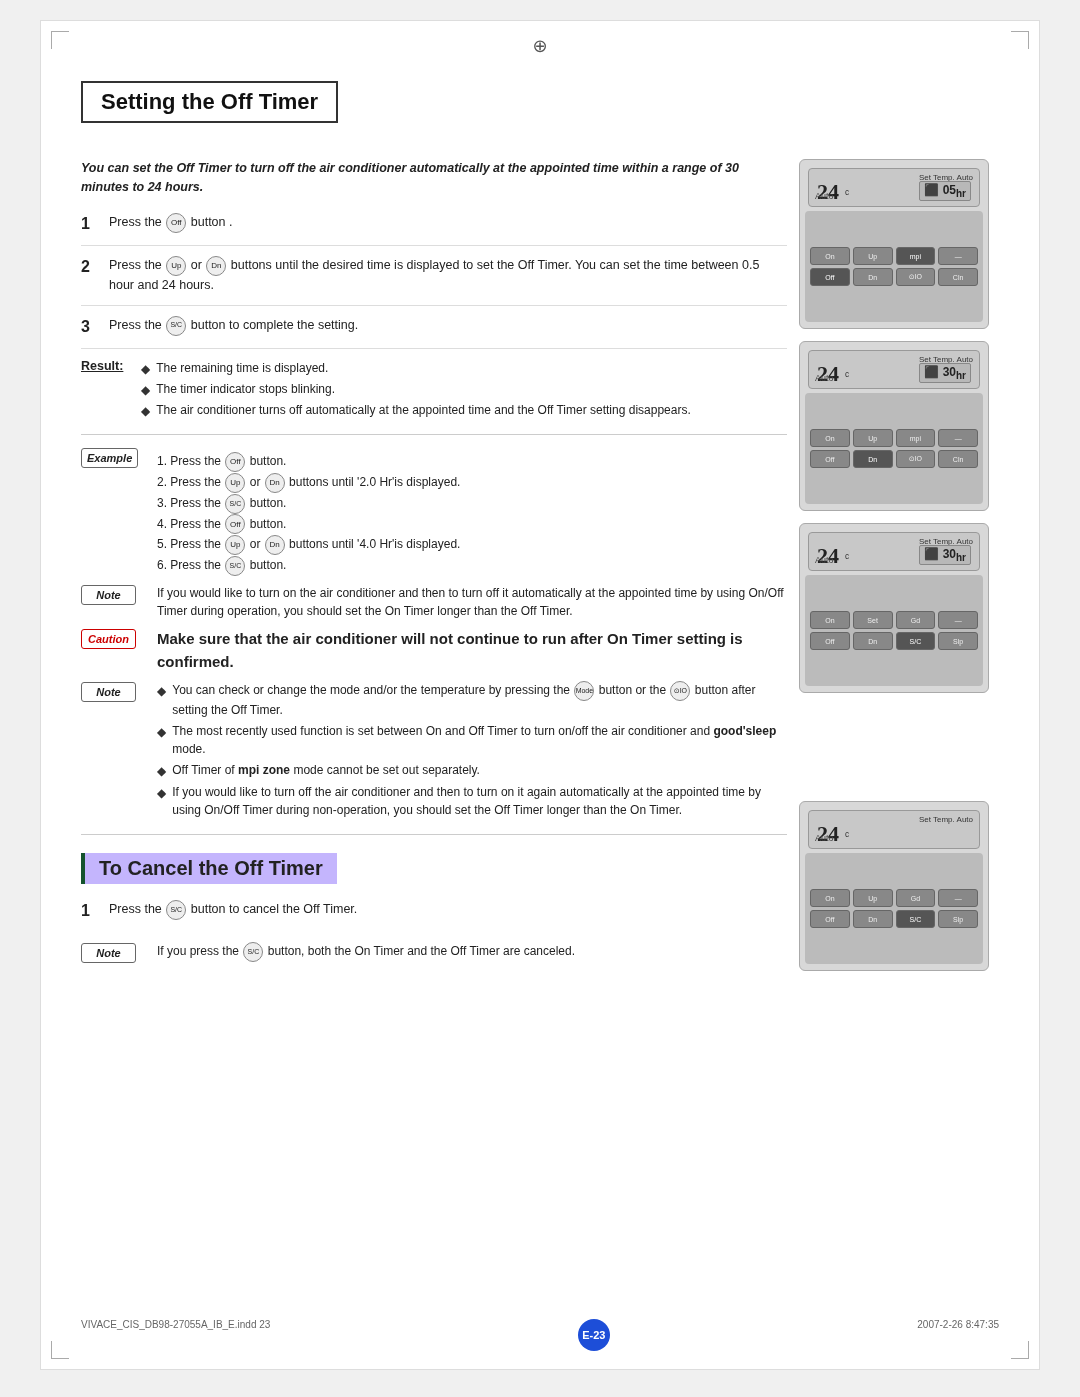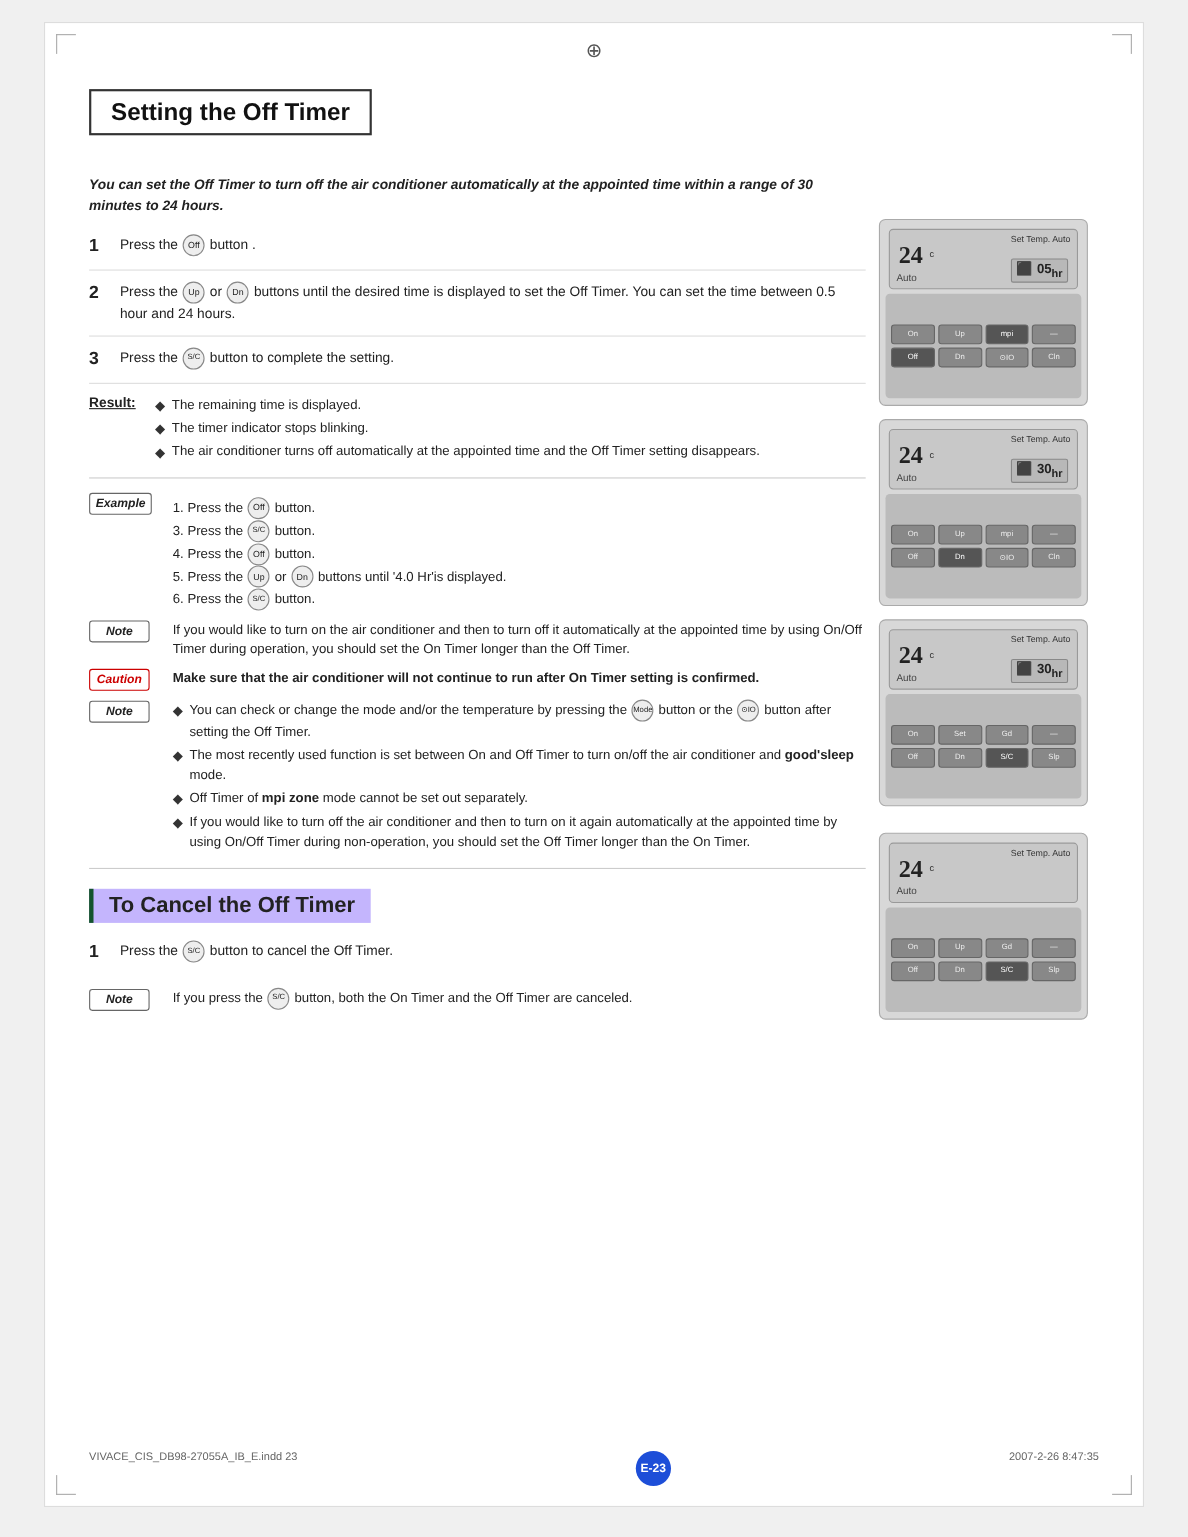--- a/index.html
+++ b/index.html
@@ -41,21 +41,20 @@
       transform: translateX(-50%);
       font-size: 18px;
       color: #555;
     }
 
     
     .content-area {
       display: flex;
       gap: 12px;
       margin-top: 10px;
-      align-items: flex-end;
     }
     .left-column {
       flex: 1;
       min-width: 0;
     }
     .right-column {
       width: 200px;
       flex-shrink: 0;
       display: flex;
       flex-direction: column;
@@ -190,21 +189,21 @@
       height: 170px;
       position: relative;
       overflow: hidden;
       display: flex;
       flex-direction: column;
     }
     .remote-screen {
       background: #c8c8c8;
       margin: 8px 8px 4px 8px;
       border-radius: 4px;
-      height: 55px;
+      height: 39px;
       position: relative;
       border: 1px solid #999;
     }
     .remote-screen-label {
       font-size: 8px;
       color: #333;
       position: absolute;
       top: 4px;
       right: 6px;
     }
@@ -296,21 +295,21 @@
       font-weight: bold;
     }
 
     .example-steps {
       font-size: 12px;
       line-height: 1.7;
       margin-top: 4px;
     }
 
     .caution-content {
-      font-size: 12px;
+      font-size: 15px;
       font-weight: bold;
       line-height: 1.5;
     }
 
     .inline-icon {
       display: inline-flex;
       align-items: center;
       justify-content: center;
       width: 20px;
       height: 20px;
@@ -385,20 +384,21 @@
 
       <hr class="divider">
 
       <div class="note-section">
         <div class="note-label-wrap">
           <span class="label-box">Example</span>
         </div>
         <div class="note-content">
           <div class="example-steps">
             <div>1. Press the <span class="inline-icon">Off</span> button.</div>
+            <div>2. Press the <span class="inline-icon">Up</span> or <span class="inline-icon">Dn</span> buttons until '2.0 Hr'is displayed.</div>
             <div>3. Press the <span class="inline-icon" style="font-size:7px;">S/C</span> button.</div>
             <div>4. Press the <span class="inline-icon">Off</span> button.</div>
             <div>5. Press the <span class="inline-icon">Up</span> or <span class="inline-icon">Dn</span> buttons until '4.0 Hr'is displayed.</div>
             <div>6. Press the <span class="inline-icon" style="font-size:7px;">S/C</span> button.</div>
           </div>
         </div>
       </div>
 
       <div class="note-section">
         <div class="note-label-wrap">

